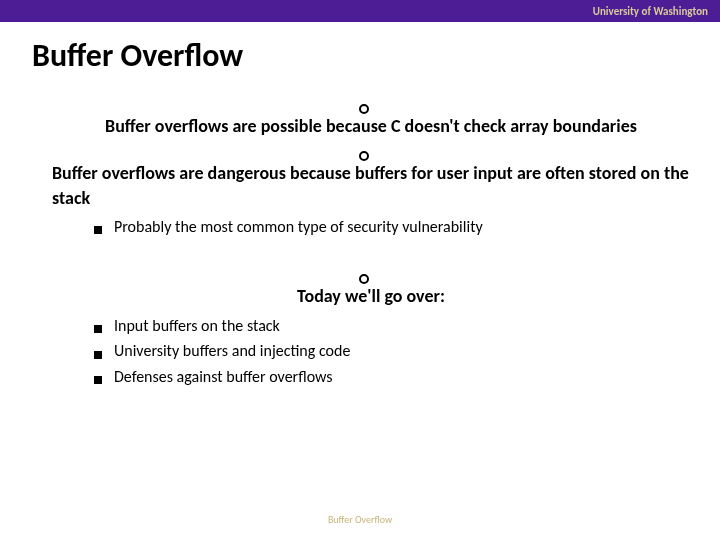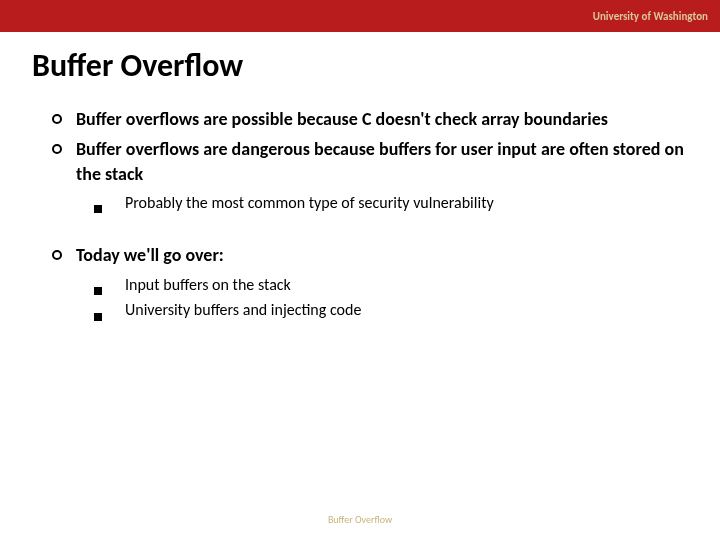--- a/index.html
+++ b/index.html
@@ -7,22 +7,22 @@
     width: 720px;
     height: 540px;
     background: #fff;
     font-family: Calibri, "Segoe UI", Arial, sans-serif;
     color: #000;
     position: relative;
     overflow: hidden;
   }
   .header-bar {
     width: 100%;
-    height: 32px;
-    background: #b91c1c;
+    height: 22px;
+    background: #4c1d95;
     display: flex;
     justify-content: flex-end;
     align-items: center;
     padding-right: 12px;
   }
   .header-text {
     color: #d9c89a;
     font-size: 11px;
     font-weight: bold;
   }
@@ -35,22 +35,23 @@
     color: #000;
     margin-bottom: 22px;
     margin-left: 2px;
   }
   .bullet-list {
     list-style: none;
     padding-left: 22px;
   }
   .bullet-item {
     display: flex;
-    align-items: flex-start;
+    align-items: center;
     margin-bottom: 6px;
+    flex-direction: column;
   }
   .bullet-circle {
     display: inline-block;
     width: 10px;
     height: 10px;
     border: 2px solid #000;
     border-radius: 50%;
     flex-shrink: 0;
     margin-top: 7px;
     margin-right: 14px;
@@ -63,23 +64,22 @@
   .bullet-text .italic {
   }
   .sub-list {
     list-style: none;
     padding-left: 64px;
     margin-top: 4px;
     margin-bottom: 4px;
   }
   .sub-item {
     display: flex;
-    align-items: flex-end;
+    align-items: center;
     margin-bottom: 4px;
-    gap: 11px;
   }
   .sub-square {
     display: inline-block;
     width: 8px;
     height: 8px;
     background: #000;
     flex-shrink: 0;
     margin-top: 7px;
     margin-right: 12px;
   }
@@ -143,16 +143,20 @@
 
   <ul class="sub-list">
     <li class="sub-item">
       <span class="sub-square"></span>
       <span class="sub-text">Input buffers on the stack</span>
     </li>
     <li class="sub-item">
       <span class="sub-square"></span>
       <span class="sub-text">University buffers and injecting code</span>
     </li>
+    <li class="sub-item">
+      <span class="sub-square"></span>
+      <span class="sub-text">Defenses against buffer overflows</span>
+    </li>
   </ul>
 </div>
 
 <div class="footer">Buffer Overflow</div>
 
 </body></html>

